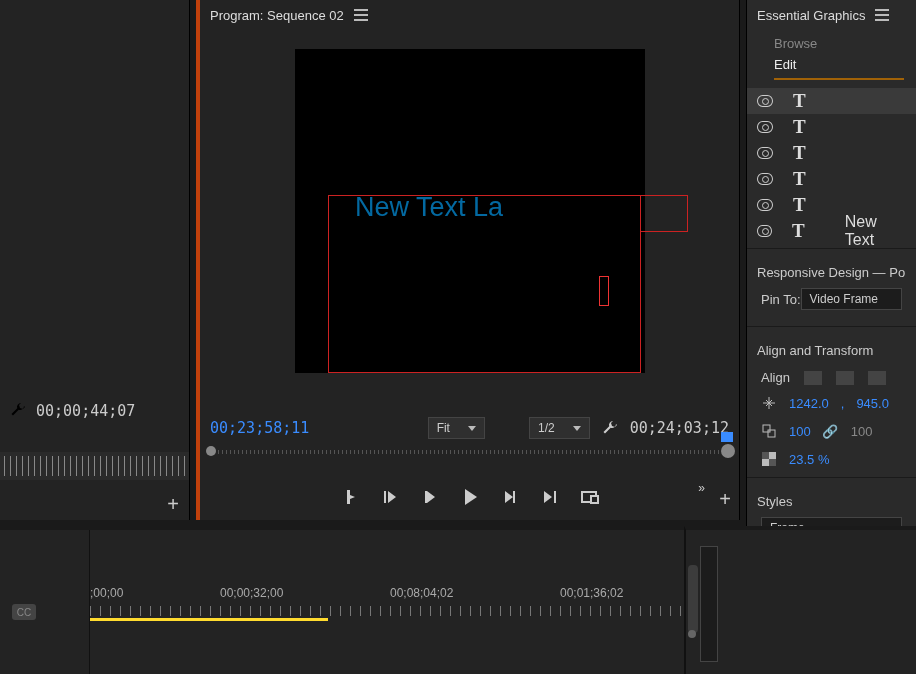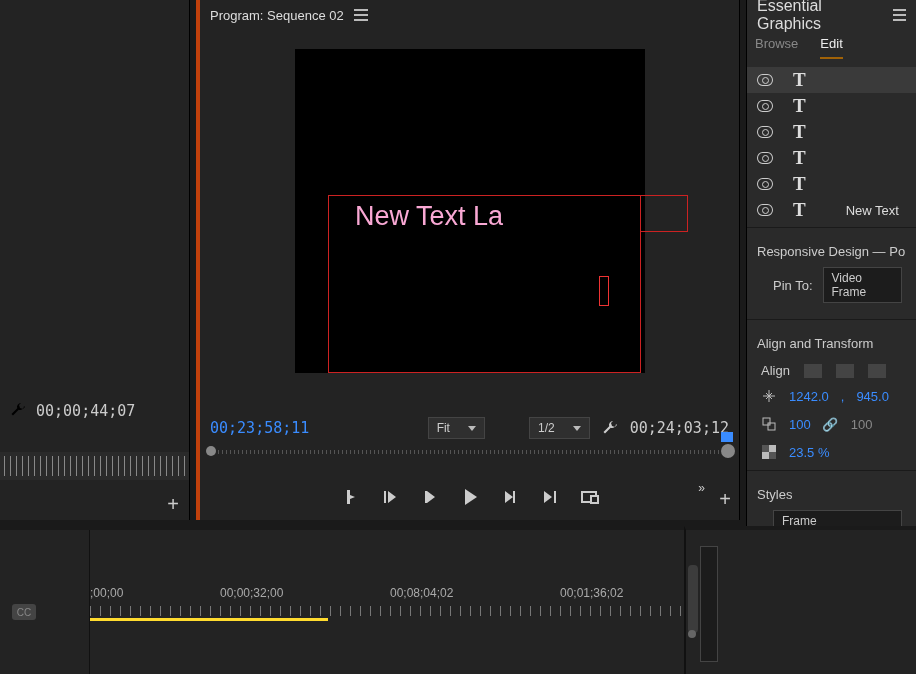--- a/index.html
+++ b/index.html
@@ -14,21 +14,21 @@
 
 
 .program-panel { position: absolute; left: 196px; top: 0; width: 544px; height: 520px; background: #232323; border-left: 4px solid #c2410c; border-right: 1px solid #000; }
 .program-header { height: 30px; display: flex; align-items: center; padding: 0 10px; color: #ddd; font-size: 13px; gap: 10px; }
 .hamburger { display:inline-block; width:14px; height:12px; position:relative; }
 .hamburger::before { content:""; position:absolute; top:0; left:0; right:0; height:2px; background:#bbb; box-shadow: 0 5px 0 #bbb, 0 10px 0 #bbb; }
 
 .monitor-stage { position: absolute; left: 95px; top: 49px; width: 350px; height: 324px; background: #000; }
 .text-frame { position: absolute; left: 33px; top: 146px; width: 313px; height: 178px; border: 1px solid #d92; border-color: #c22; }
 .text-frame-ext { position: absolute; left: 346px; top: 146px; width: 47px; height: 37px; border: 1px solid #c22; border-left:none; }
-.text-label-on-stage { position:absolute; left:60px; top:152px; font-size:27px; color:#f9a8d4; font-weight:normal;text-align:right; }
+.text-label-on-stage { position:absolute; left:60px; top:143px; font-size:27px; color:#0369a1; font-weight:normal;text-align:right; }
 .cursor-bar { position:absolute; left:399px; top:276px; width:10px; height:30px; border:1px solid #e33; }
 
 .timecode-row { position: absolute; left: 0; right: 0; top: 414px; height: 28px; display: flex; align-items: center; gap: 12px; padding: 0 10px; }
 .tc-blue { color:#3a8cff; font-size:15px; font-family: "Consolas", monospace; }
 .tc-white { color:#ccc; font-size:15px; font-family: "Consolas", monospace; }
 .dropdown { background:#2f2f2f; border:1px solid #444; color:#ccc; padding:2px 8px; display:flex; align-items:center; gap:18px; font-size:12px; height:22px; }
 .chev-down { width:0; height:0; border-left:4px solid transparent; border-right:4px solid transparent; border-top:5px solid #bbb; }
 
 .scrub-bar { position:absolute; left:10px; right:10px; top:440px; height:24px; }
 .scrub-track { position:absolute; top:10px; left:0; right:0; height:4px; background: repeating-linear-gradient(90deg,#555 0 1px, transparent 1px 4px); }
@@ -36,34 +36,34 @@
 .scrub-handle-right { position:absolute; top:4px; right:-6px; width:14px; height:14px; border-radius:50%; background:#888; }
 .marker-blue { position:absolute; top:-8px; right:-4px; width:12px; height:10px; background:#3a8cff; }
 
 .transport-row { position:absolute; left:0; right:0; top:480px; height:34px; display:flex; align-items:center; justify-content:center; gap:22px; }
 .ctrl-ic { color:#ddd; width:18px; height:18px; display:flex; align-items:center; justify-content:center; }
 .double-chev { font-size:12px; color:#ccc; position:absolute; right:34px; top:481px; }
 .plus-end { position:absolute; right:8px; top:488px; color:#ddd; font-size:18px; }
 
 
 .eg-panel { position:absolute; right:0; top:0; width:170px; height:674px; background:#2a2a2a; border-left:1px solid #000; overflow:hidden; }
-.eg-header { height:30px; display:flex; align-items:center; padding:0 10px; color:#ddd; font-size:16px; gap:10px; }
-.eg-tabs { display:flex; gap:22px; padding:6px 12px 0 8px; }
+.eg-header { height:30px; display:flex; align-items:center; padding:0 10px; color:#ddd; font-size:13px; gap:10px; }
+.eg-tabs { display:flex; padding:6px 12px 0 27px;flex-direction:column; }
 .eg-tab { color:#888; font-size:13px; padding-bottom:6px; }
 .eg-tab.active { color:#eee; border-bottom:2px solid #a16207; }
 .layer-list { margin-top:8px; }
 .layer-row { display:flex; align-items:center; height:26px; padding:0 10px; gap:20px; }
 .layer-row.active { background:#3a3a3a; }
 .eye-ic { width:16px; height:12px; border:1px solid #ccc; border-radius:70% / 100%; position:relative; }
 .eye-ic::after { content:""; position:absolute; left:4px; top:2px; width:5px; height:5px; border:1px solid #ccc; border-radius:50%; }
 .T-ic { font-family: "Times New Roman", serif; font-size:19px; color:#ddd; font-weight:bold; }
-.layer-label { color:#ddd; font-size:13px; margin-left:20px; }
+.layer-label { color:#ddd; font-size:16px; margin-left:20px; }
 
 .section-title { color:#ccc; font-size:13px; padding:12px 10px 8px 10px; }
-.pin-row { display:flex; align-items:center; gap:10px; padding:0 14px 12px 26px; }
+.pin-row { display:flex; align-items:center; padding:0 14px 12px 14px; }
 .pin-field { background:#1c1c1c; border:1px solid #444; padding:3px 8px; color:#ccc; font-size:12px; flex:1; }
 
 .align-row { display:flex; align-items:center; gap:14px; padding:4px 14px; }
 .align-ic { width:18px; height:14px; background:#444; position:relative; }
 .val-blue { color:#3a8cff; font-size:13px; }
 .val-grey { color:#888; font-size:13px; }
 .prop-row { display:flex; align-items:center; gap:12px; padding:6px 14px; }
 .small-ic { width:16px; height:16px; display:flex; align-items:center; justify-content:center; color:#bbb; }
 
 .hr-dark { height:1px; background:#1a1a1a; margin:4px 0; }

